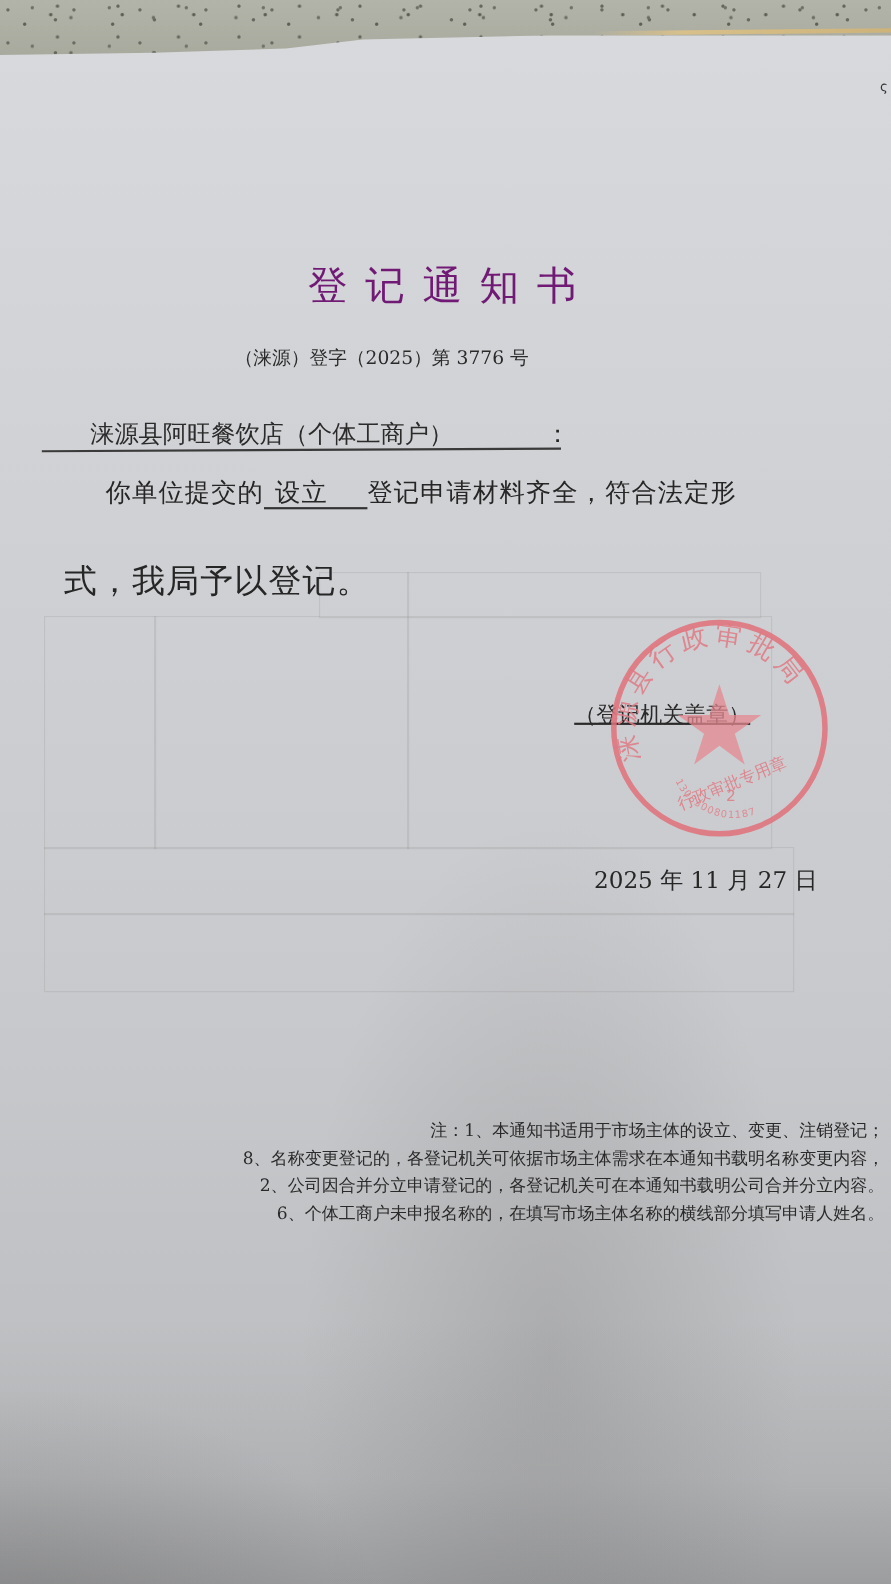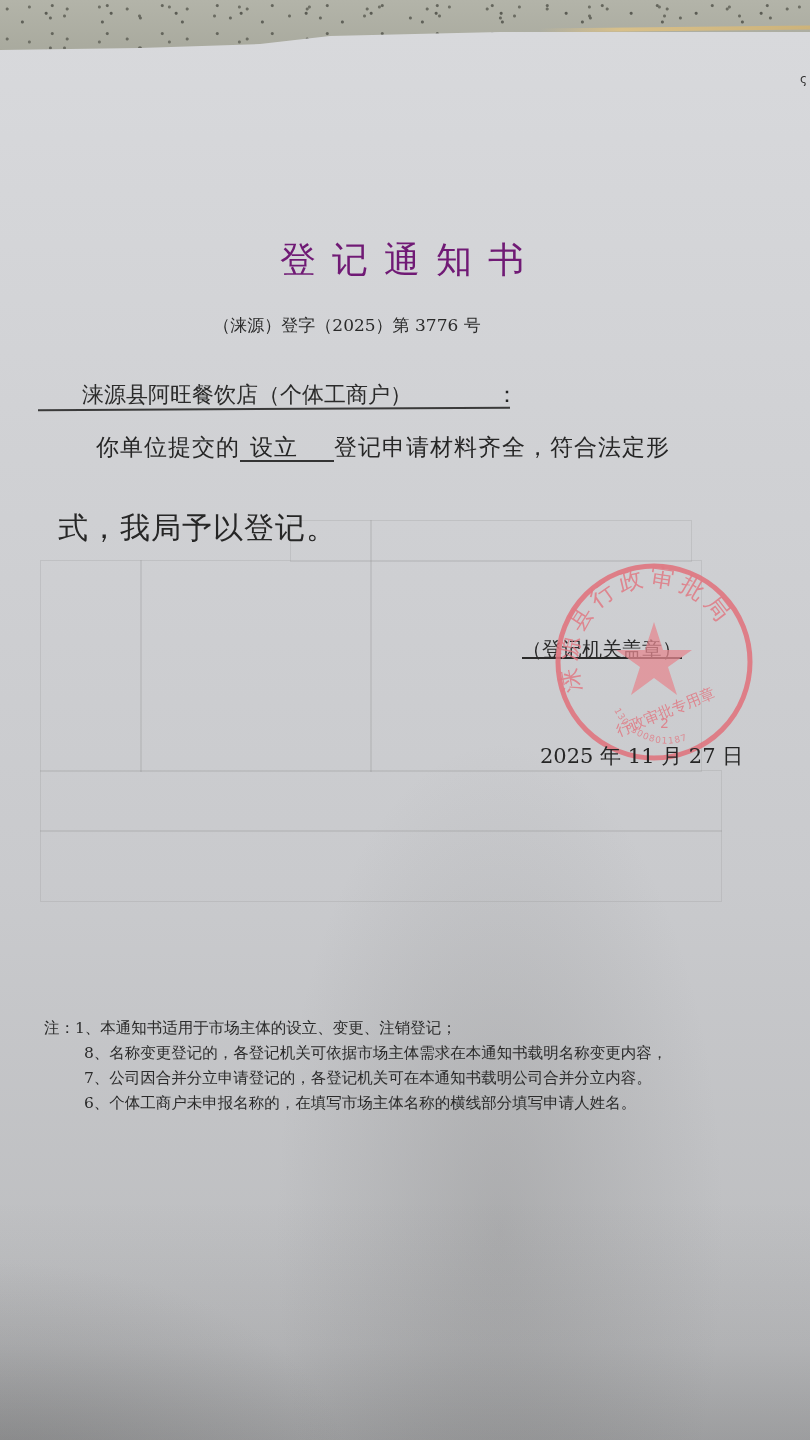--- a/index.html
+++ b/index.html
@@ -122,38 +122,39 @@
     }
     .seal-caption {
       left: 522px;
       top: 636px;
       font-size: 20px;
       color: #2a2a2a;
       text-decoration: underline;
     }
     .date {
       left: 540px;
-      top: 742px;
+      top: 786px;
       font-size: 21px;
       color: #262626;
     }
     .stamp {
       position: absolute;
       left: 552px; top: 560px;
       width: 204px; height: 204px;
       pointer-events: none;
     }
     .notes {
       left: 44px;
       top: 1016px;
       font-size: 15.5px;
       line-height: 25px;
       color: #2a2a2a;
       white-space: normal;
       width: 760px;
+      text-align: right;
     }
     .notes .note-line { display: block; white-space: nowrap; }
     .notes .indent { padding-left: 40px; }
     .corner-mark {
       left: 800px; top: 72px;
       font-size: 12px;
       color: #333;
       font-family: "DejaVu Sans", sans-serif;
     }
     .bottom-shade {
@@ -211,18 +212,18 @@
     <text font-family="DejaVu Sans, sans-serif" font-size="9" fill="#e07a84" opacity="0.8" letter-spacing="1">
       <textPath href="#arcBottom">1308300801187</textPath>
     </text>
   </svg>
 
   <div class="doc-text date">2025 年 11 月 27 日</div>
 
   <div class="doc-text notes">
     <span class="note-line">注：1、本通知书适用于市场主体的设立、变更、注销登记；</span>
     <span class="note-line indent">8、名称变更登记的，各登记机关可依据市场主体需求在本通知书载明名称变更内容，</span>
-    <span class="note-line indent">7、公司因合并分立申请登记的，各登记机关可在本通知书载明公司合并分立内容。</span>
+    <span class="note-line indent">2、公司因合并分立申请登记的，各登记机关可在本通知书载明公司合并分立内容。</span>
     <span class="note-line indent">6、个体工商户未申报名称的，在填写市场主体名称的横线部分填写申请人姓名。</span>
   </div>
 
   <div class="bottom-shade"></div>
 </div>
 
 </body></html>

